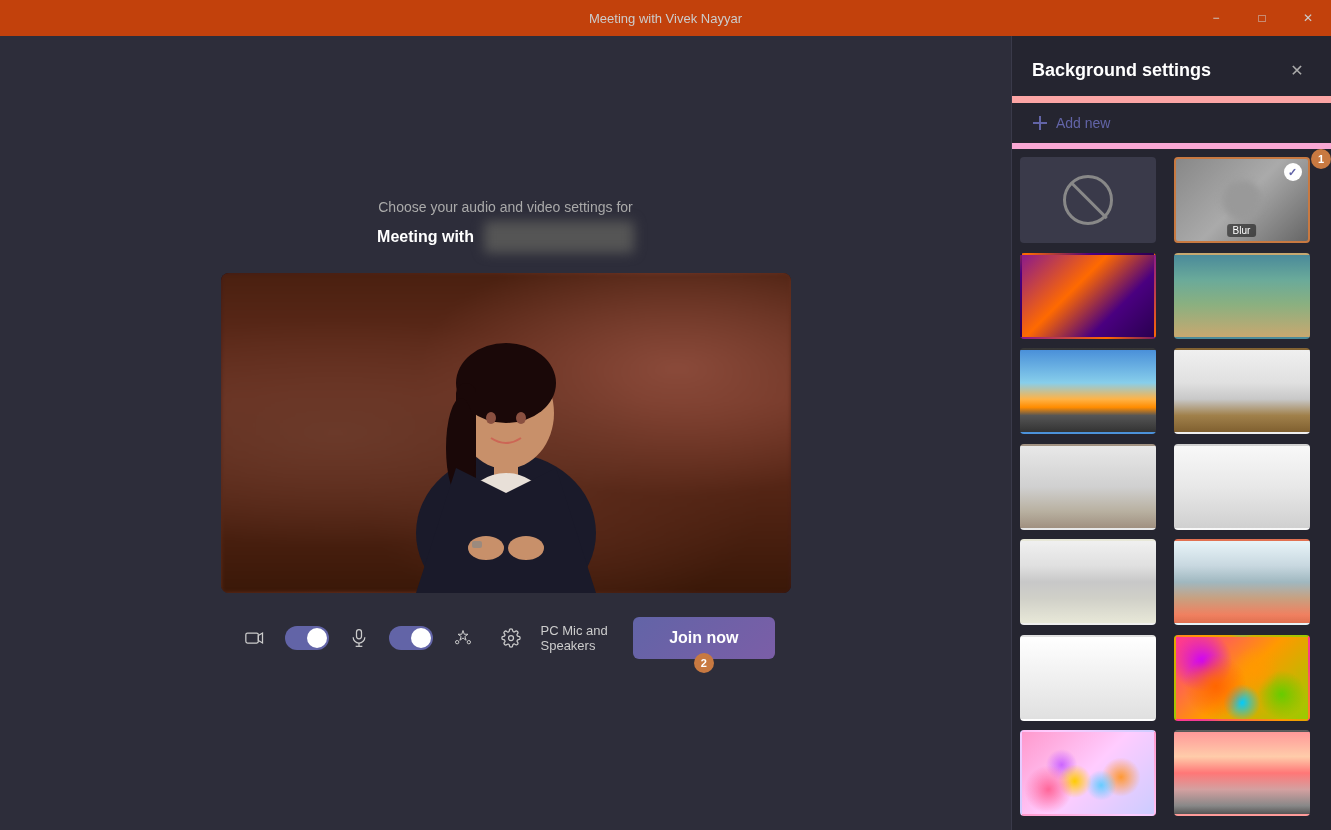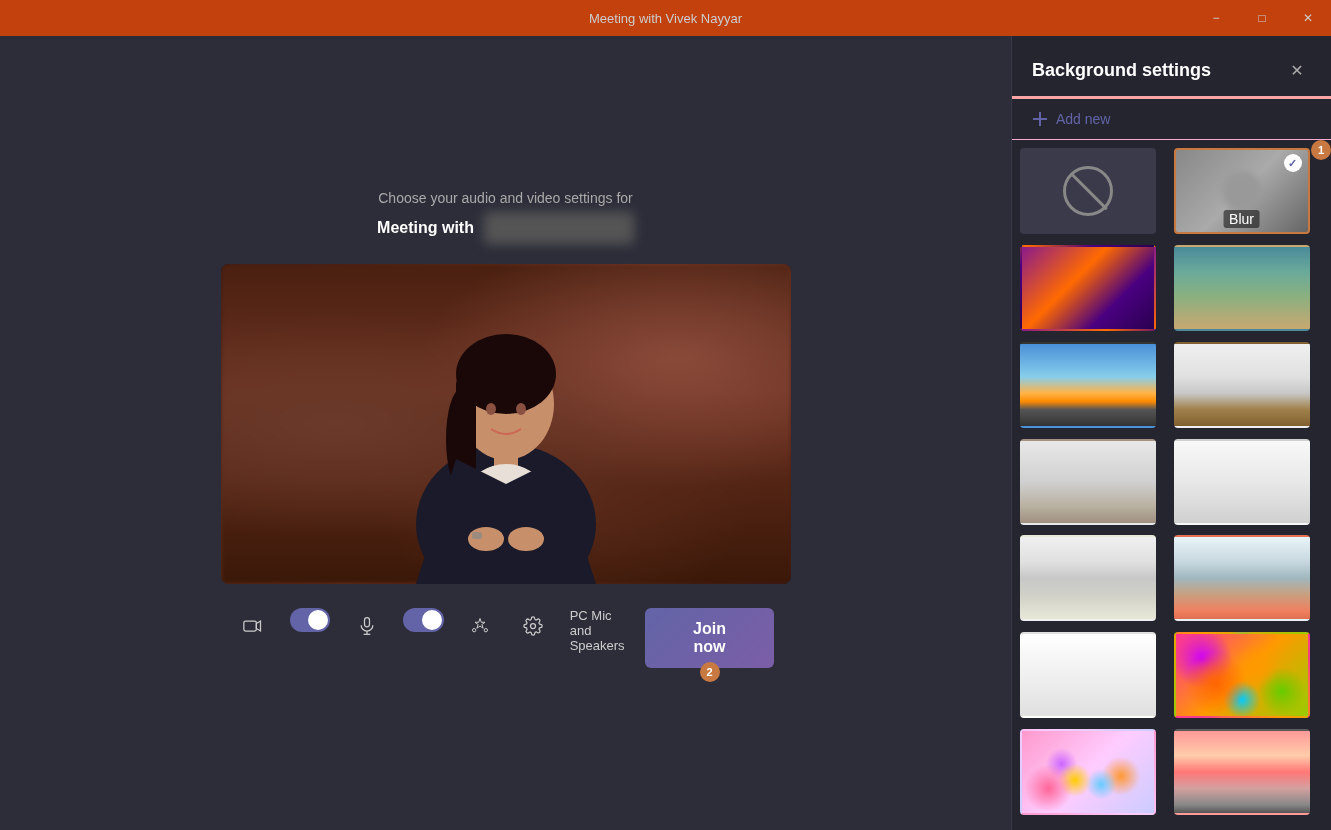--- a/index.html
+++ b/index.html
@@ -122,21 +122,22 @@
       left: 50%;
       transform: translateX(-50%);
       width: 260px;
       height: 300px;
     }
 
     
     #controls-bar {
       width: 570px;
       display: flex;
-      gap: 20px;
+      align-items: center;
+      gap: 12px;
       margin-top: 16px;
       padding: 8px 16px;
     }
 
     .ctrl-btn {
       width: 36px;
       height: 36px;
       display: flex;
       align-items: center;
       justify-content: center;
@@ -213,21 +214,21 @@
       display: flex;
       flex-direction: column;
       border-left: 1px solid #3a3a4a;
     }
 
     #bg-header {
       display: flex;
       align-items: center;
       justify-content: space-between;
       padding: 20px 20px 12px;
-      border-bottom: 3px solid #fca5a5;
+      border-bottom: 7px solid #fca5a5;
     }
 
     #bg-title {
       font-size: 18px;
       font-weight: 600;
       color: #fff;
     }
 
     #bg-close {
       width: 28px;
@@ -243,21 +244,21 @@
 
     #add-new-btn {
       display: flex;
       align-items: center;
       gap: 8px;
       padding: 12px 20px;
       cursor: pointer;
       color: #6264a7;
       font-size: 14px;
       font-weight: 500;
-      border-bottom: 1px solid #f9a8d4;
+      border-bottom: 6px solid #f9a8d4;
     }
 
     #bg-grid {
       display: grid;
       grid-template-columns: 1fr 1fr;
       gap: 4px;
       padding: 8px;
       overflow-y: auto;
       flex: 1;
     }
@@ -291,21 +292,21 @@
       font-weight: bold;
       line-height: 18px;
       text-align: center;
     }
 
     .bg-item-label {
       position: absolute;
       bottom: 4px;
       left: 50%;
       transform: translateX(-50%);
-      font-size: 14px;
+      font-size: 10px;
       color: #fff;
       background: rgba(0,0,0,0.5);
       padding: 1px 6px;
       border-radius: 3px;
     }
 
     
     .bg-none {
       background: #3a3a4a;
       display: flex;

